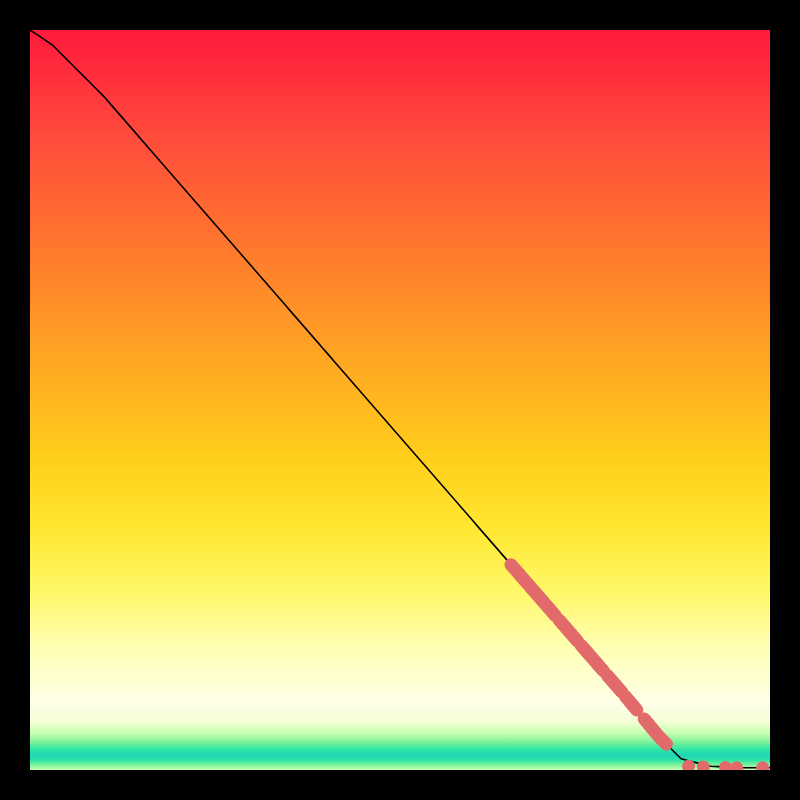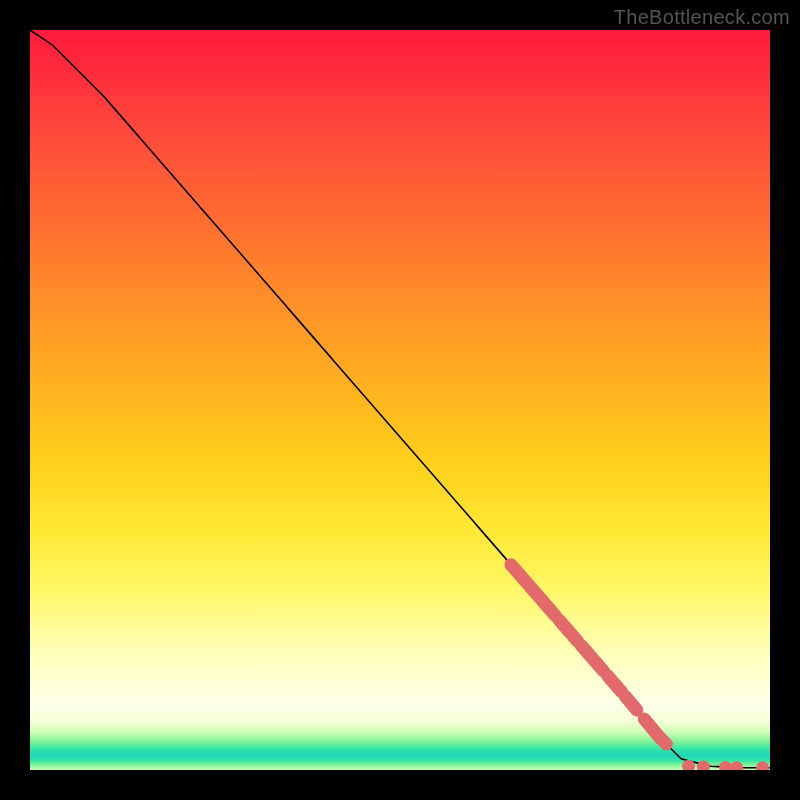--- a/index.html
+++ b/index.html
@@ -65,21 +65,20 @@
   svg.curve {
     position: absolute;
     inset: 0;
   }
 </style>
 </head>
 <body>
 
 <div class="frame">
 
-  <div class="watermark">TheBottleneck.com</div>
 
   <div class="plot-area">
     <div class="gradient-bg"></div>
 
     <svg class="curve" viewBox="0 0 740 740" preserveAspectRatio="none">
       <g>
         <path id="main-path" d="M0.00 0.00 L3.70 2.47 L7.40 4.93 L11.10 7.40 L14.80 9.87 L18.50 12.33 L22.20 14.80 L25.90 18.50 L29.60 22.20 L33.30 25.90 L37.00 29.60 L40.70 33.30 L44.40 37.00 L48.10 40.70 L51.80 44.40 L55.50 48.10 L59.20 51.80 L62.90 55.50 L66.60 59.20 L70.30 62.90 L74.00 66.60 L77.70 70.86 L81.40 75.11 L85.10 79.37 L88.80 83.62 L92.50 87.88 L96.20 92.13 L99.90 96.39 L103.60 100.64 L107.30 104.89 L111.00 109.15 L114.70 113.40 L118.40 117.66 L122.10 121.91 L125.80 126.17 L129.50 130.43 L133.20 134.68 L136.90 138.94 L140.60 143.19 L144.30 147.44 L148.00 151.70 L151.70 155.96 L155.40 160.21 L159.10 164.46 L162.80 168.72 L166.50 172.98 L170.20 177.23 L173.90 181.49 L177.60 185.74 L181.30 189.99 L185.00 194.25 L188.70 198.50 L192.40 202.76 L196.10 207.01 L199.80 211.27 L203.50 215.52 L207.20 219.78 L210.90 224.04 L214.60 228.29 L218.30 232.54 L222.00 236.80 L225.70 241.06 L229.40 245.31 L233.10 249.56 L236.80 253.82 L240.50 258.07 L244.20 262.33 L247.90 266.58 L251.60 270.84 L255.30 275.10 L259.00 279.35 L262.70 283.60 L266.40 287.86 L270.10 292.12 L273.80 296.37 L277.50 300.63 L281.20 304.88 L284.90 309.13 L288.60 313.39 L292.30 317.65 L296.00 321.90 L299.70 326.15 L303.40 330.41 L307.10 334.67 L310.80 338.92 L314.50 343.18 L318.20 347.43 L321.90 351.68 L325.60 355.94 L329.30 360.19 L333.00 364.45 L336.70 368.71 L340.40 372.96 L344.10 377.22 L347.80 381.47 L351.50 385.72 L355.20 389.98 L358.90 394.24 L362.60 398.49 L366.30 402.74 L370.00 407.00 L373.70 411.25 L377.40 415.51 L381.10 419.77 L384.80 424.02 L388.50 428.27 L392.20 432.53 L395.90 436.79 L399.60 441.04 L403.30 445.29 L407.00 449.55 L410.70 453.81 L414.40 458.06 L418.10 462.31 L421.80 466.57 L425.50 470.82 L429.20 475.08 L432.90 479.33 L436.60 483.59 L440.30 487.84 L444.00 492.10 L447.70 496.36 L451.40 500.61 L455.10 504.87 L458.80 509.12 L462.50 513.38 L466.20 517.63 L469.90 521.88 L473.60 526.14 L477.30 530.39 L481.00 534.65 L484.70 538.90 L488.40 543.16 L492.10 547.41 L495.80 551.67 L499.50 555.92 L503.20 560.18 L506.90 564.43 L510.60 568.69 L514.30 572.94 L518.00 577.20 L521.70 581.46 L525.40 585.71 L529.10 589.97 L532.80 594.22 L536.50 598.48 L540.20 602.73 L543.90 606.99 L547.60 611.24 L551.30 615.50 L555.00 619.75 L558.70 624.00 L562.40 628.26 L566.10 632.51 L569.80 636.77 L573.50 641.02 L577.20 645.28 L580.90 649.53 L584.60 653.79 L588.30 658.04 L592.00 662.30 L595.70 666.74 L599.40 671.18 L603.10 675.62 L606.80 680.06 L610.50 684.50 L614.20 688.94 L617.90 693.38 L621.60 697.82 L625.30 702.26 L629.00 706.70 L632.70 710.40 L636.40 714.10 L640.10 717.80 L643.80 721.50 L647.50 725.20 L651.20 728.90 L654.90 729.83 L658.60 730.75 L662.30 731.67 L666.00 732.60 L669.70 733.52 L673.40 734.45 L677.10 735.38 L680.80 736.30 L684.50 736.49 L688.20 736.67 L691.90 736.86 L695.60 737.04 L699.30 737.23 L703.00 737.41 L706.70 737.60 L710.40 737.78 L714.10 737.78 L717.80 737.78 L721.50 737.78 L725.20 737.78 L728.90 737.78 L732.60 737.78 L736.30 737.78 L740.00 737.78" fill="none" stroke="#000" stroke-width="1.6"></path>
       </g>
       <g id="highlight-group" stroke="#e26a6a" stroke-width="13" stroke-linecap="round" fill="none">
           <path d="M481.00 534.65 L483.22 537.20 L485.44 539.76 L487.66 542.31 L489.88 544.86 L492.10 547.41 L494.32 549.97 L496.54 552.52 L498.76 555.07 L500.98 557.63 L503.20 560.18 L505.42 562.73 L507.64 565.29 L509.86 567.84 L512.08 570.39 L514.30 572.94 L516.52 575.50 L518.74 578.05 L520.96 580.60 L523.18 583.16 L525.40 585.71"></path>

